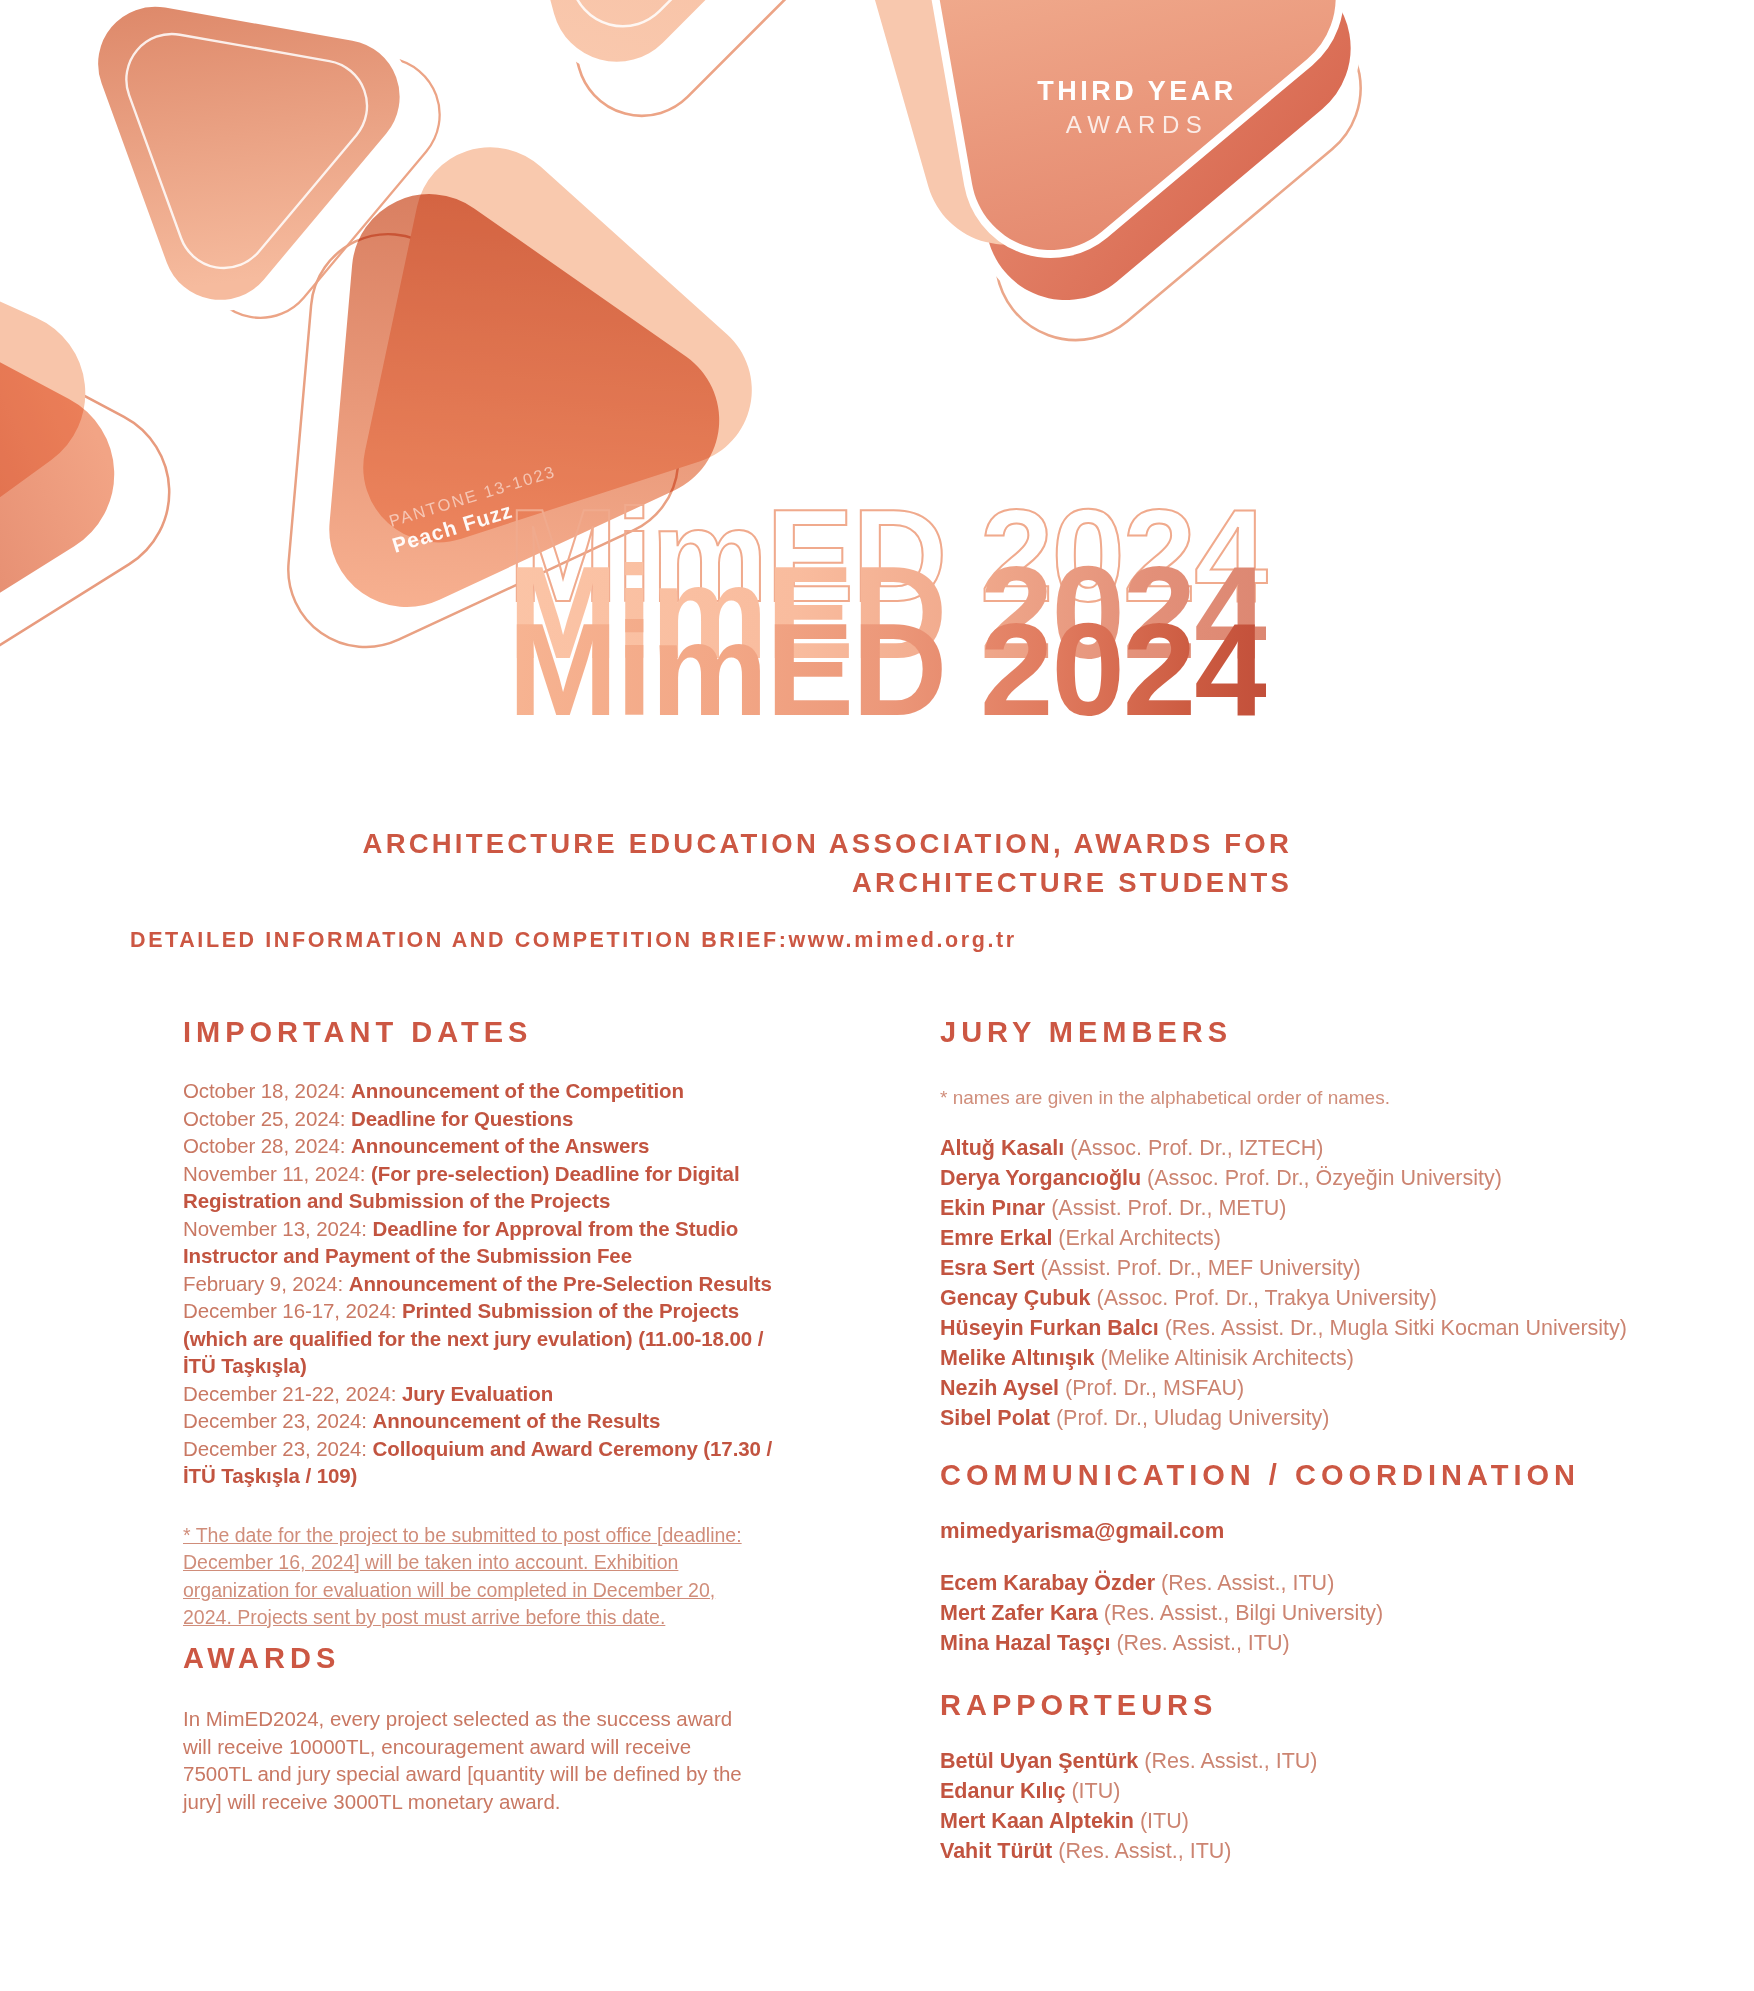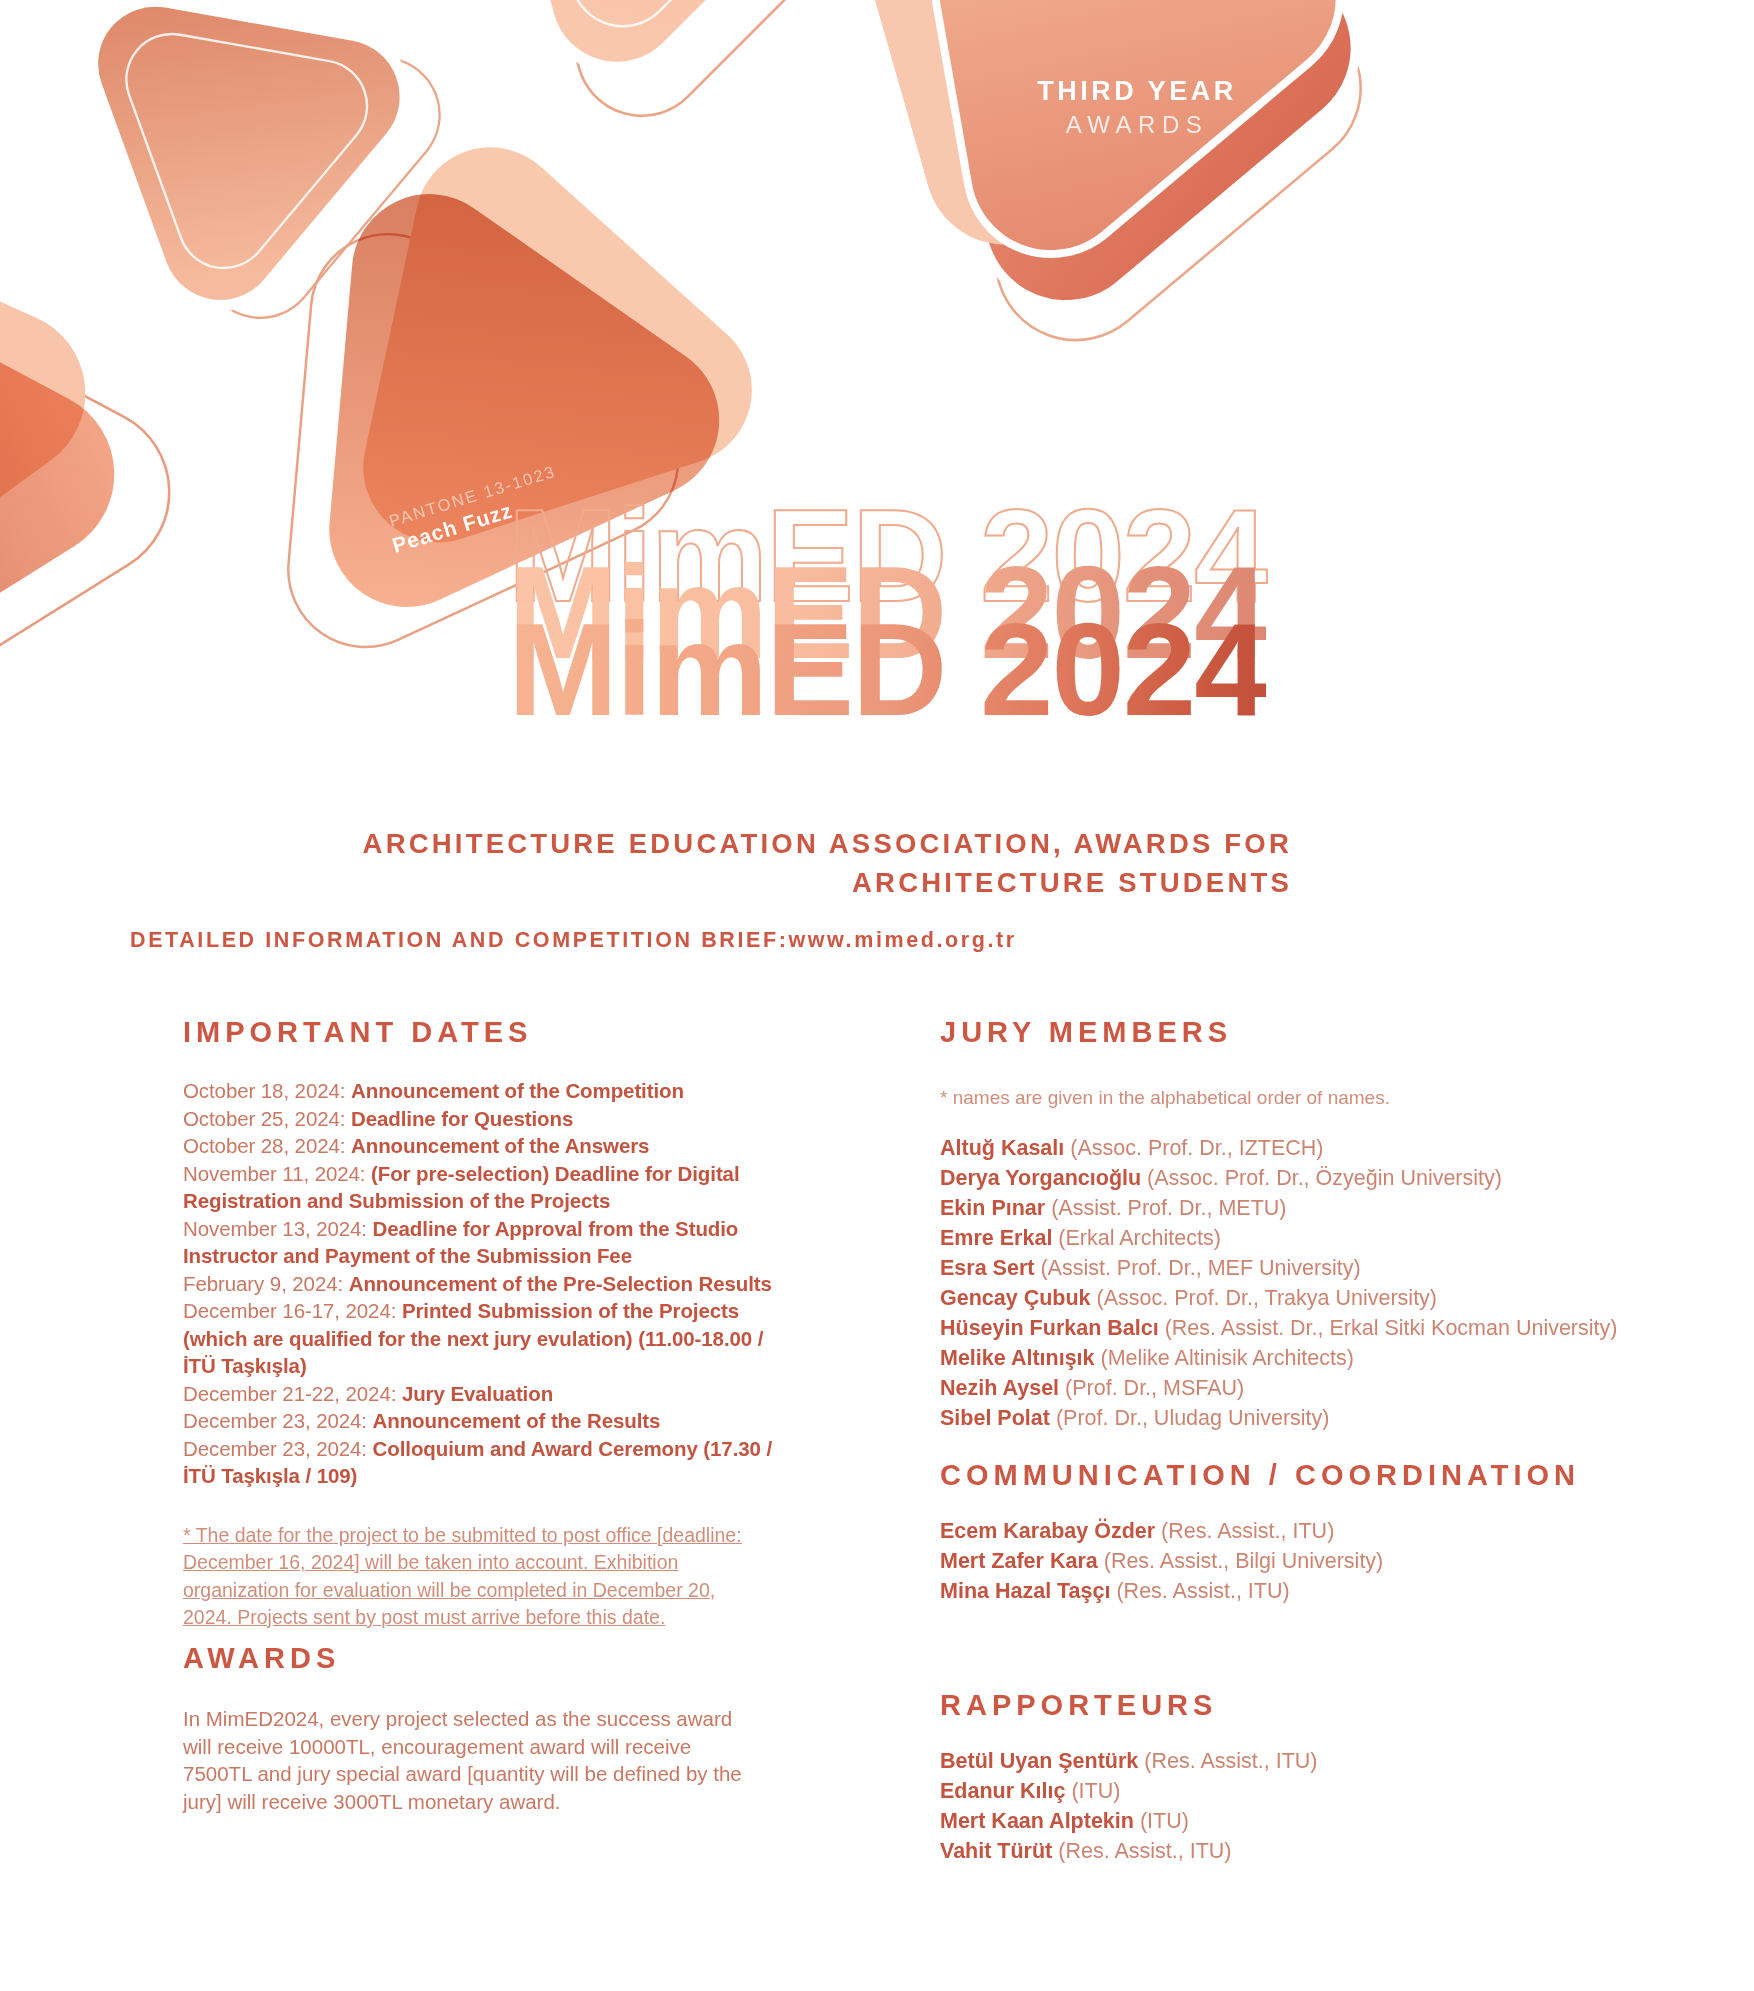--- a/index.html
+++ b/index.html
@@ -169,29 +169,30 @@
 <div id="jury-block">
   <h2 class="sec-h">JURY MEMBERS</h2>
   <div class="small-note">* names are given in the alphabetical order of names.</div>
   <div class="plist">
     <div class="prow"><span class="pname">Altuğ Kasalı</span> <span class="paff">(Assoc. Prof. Dr., IZTECH)</span></div>
     <div class="prow"><span class="pname">Derya Yorgancıoğlu</span> <span class="paff">(Assoc. Prof. Dr., Özyeğin University)</span></div>
     <div class="prow"><span class="pname">Ekin Pınar</span> <span class="paff">(Assist. Prof. Dr., METU)</span></div>
     <div class="prow"><span class="pname">Emre Erkal</span> <span class="paff">(Erkal Architects)</span></div>
     <div class="prow"><span class="pname">Esra Sert</span> <span class="paff">(Assist. Prof. Dr., MEF University)</span></div>
     <div class="prow"><span class="pname">Gencay Çubuk</span> <span class="paff">(Assoc. Prof. Dr., Trakya University)</span></div>
-    <div class="prow"><span class="pname">Hüseyin Furkan Balcı</span> <span class="paff">(Res. Assist. Dr., Erkal Sitki Kocman University)</span></div>
+    <div class="prow"><span class="pname">Hüseyin Furkan Balcı</span> <span class="paff">(Res. Assist. Dr., Mugla Sitki Kocman University)</span></div>
     <div class="prow"><span class="pname">Melike Altınışık</span> <span class="paff">(Melike Altinisik Architects)</span></div>
     <div class="prow"><span class="pname">Nezih Aysel</span> <span class="paff">(Prof. Dr., MSFAU)</span></div>
     <div class="prow"><span class="pname">Sibel Polat</span> <span class="paff">(Prof. Dr., Uludag University)</span></div>
   </div>
 </div>
 
 <div id="comm-block">
   <h2 class="sec-h">COMMUNICATION / COORDINATION</h2>
+  <div class="email">mimedyarisma@gmail.com</div>
   <div class="plist">
     <div class="prow"><span class="pname">Ecem Karabay Özder</span> <span class="paff">(Res. Assist., ITU)</span></div>
     <div class="prow"><span class="pname">Mert Zafer Kara</span> <span class="paff">(Res. Assist., Bilgi University)</span></div>
     <div class="prow"><span class="pname">Mina Hazal Taşçı</span> <span class="paff">(Res. Assist., ITU)</span></div>
   </div>
 </div>
 
 <div id="rapp-block">
   <h2 class="sec-h">RAPPORTEURS</h2>
   <div class="plist">

